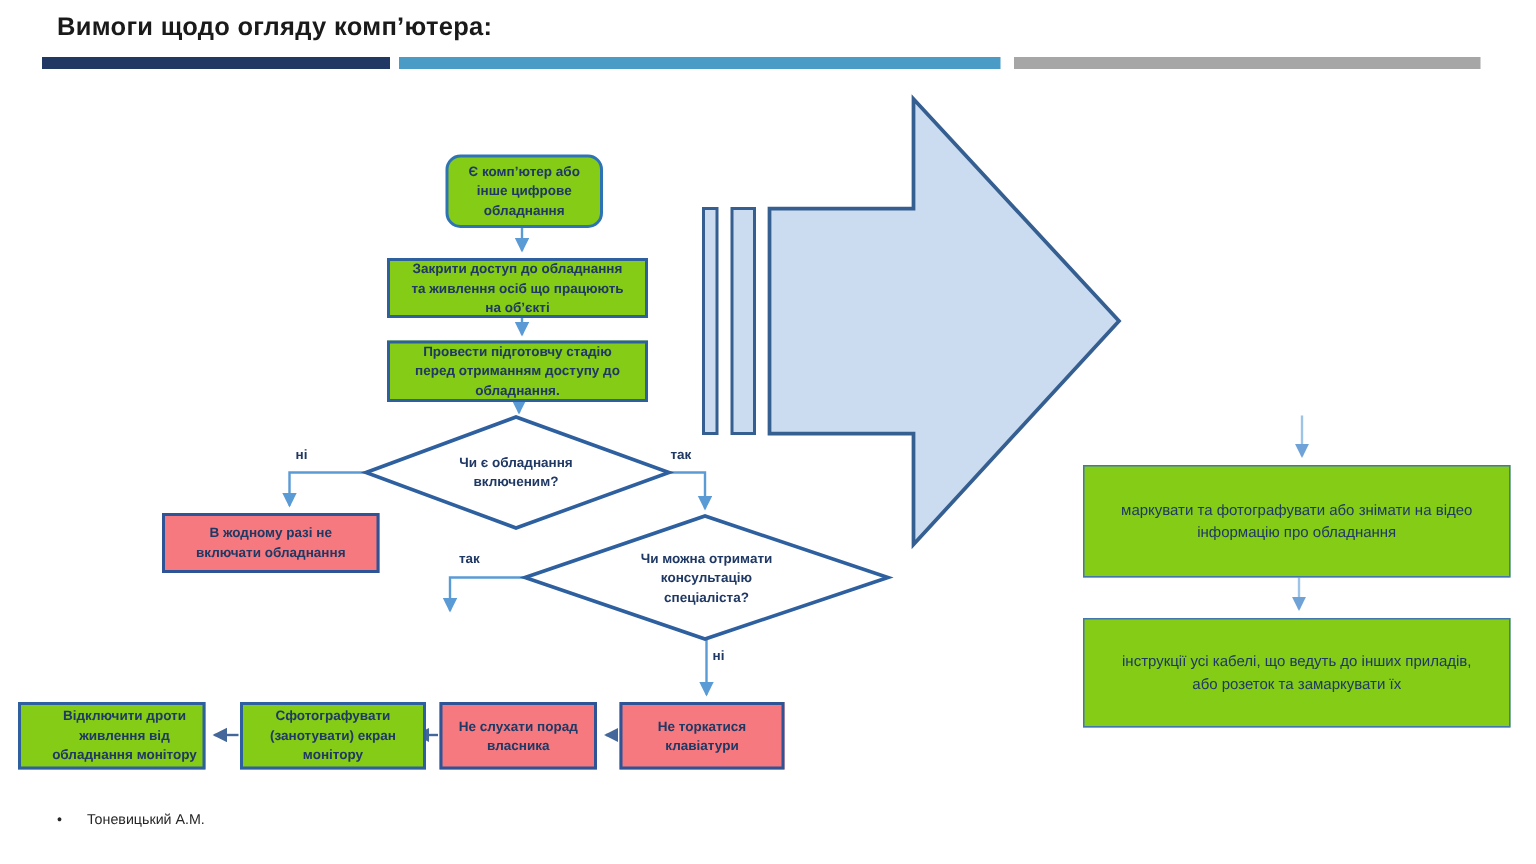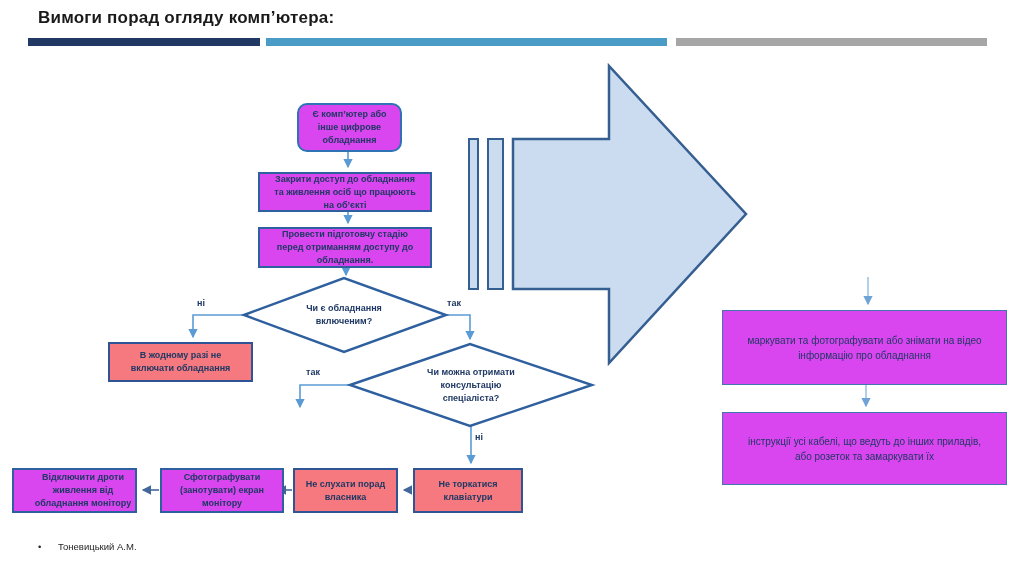--- a/index.html
+++ b/index.html
@@ -13,21 +13,21 @@
   }
   .bar{position:absolute;top:38px;height:8px;}
   #bar-navy{left:28px;width:232px;background:var(--accent_dark,#1F3864);}
   #bar-blue{left:266px;width:401px;background:var(--accent_blue,#4A9CC6);}
   #bar-gray{left:676px;width:311px;background:var(--accent_gray,#A6A6A6);}
 
   #connector-layer{position:absolute;left:0;top:0;width:1024px;height:576px;}
 
   .node{
     position:absolute;display:flex;align-items:center;justify-content:center;
-    text-align:center;white-space:pre-line;background:#d946ef;box-sizing:border-box;
+    text-align:center;white-space:pre-line;background:#84cc16;box-sizing:border-box;
     font-weight:bold;color:var(--text_navy,#1F3864);font-size:9px;line-height:13px;
   }
   .rect{border:2px solid var(--node_border,#2E5F9E);}
   .rounded{border:2px solid #2E74B5;border-radius:10px;}
   .thickrect{border:2.5px solid var(--node_border,#2E5F9E);}
   .red{background:var(--warning_fill,#F5797F);border:2px solid #2F5496;}
   .right-dark{border:2px solid #24466F;font-weight:normal;font-size:10px;line-height:15px;}
   .right-light{border:1.5px solid #4176AE;font-weight:normal;font-size:10px;line-height:15px;}
 
   .diamond-text{
@@ -61,21 +61,21 @@
   #l-no2{left:475px;top:432px;}
 
   #footer{position:absolute;left:38px;top:541px;font-size:9.5px;color:#262626;}
   #footer .bullet{display:inline-block;width:20px;}
 </style>
 </head>
 <body>
 
 <div id="canvas">
 
-  <h1 id="title">Вимоги порад огляду комп’ютера:</h1>
+  <h1 id="title">Вимоги щодо огляду комп’ютера:</h1>
   <div class="bar" id="bar-navy"></div>
   <div class="bar" id="bar-blue"></div>
   <div class="bar" id="bar-gray"></div>
 
   <svg id="connector-layer" viewBox="0 0 1024 576" xmlns="http://www.w3.org/2000/svg">
     <defs>
       <marker id="ah-light" markerWidth="7" markerHeight="7" refX="5.2" refY="3" orient="auto">
         <path d="M0,0 L6,3 L0,6 Z" fill="#5B9BD5"></path>
       </marker>
       <marker id="ah-mid" markerWidth="7" markerHeight="7" refX="5.2" refY="3" orient="auto">

